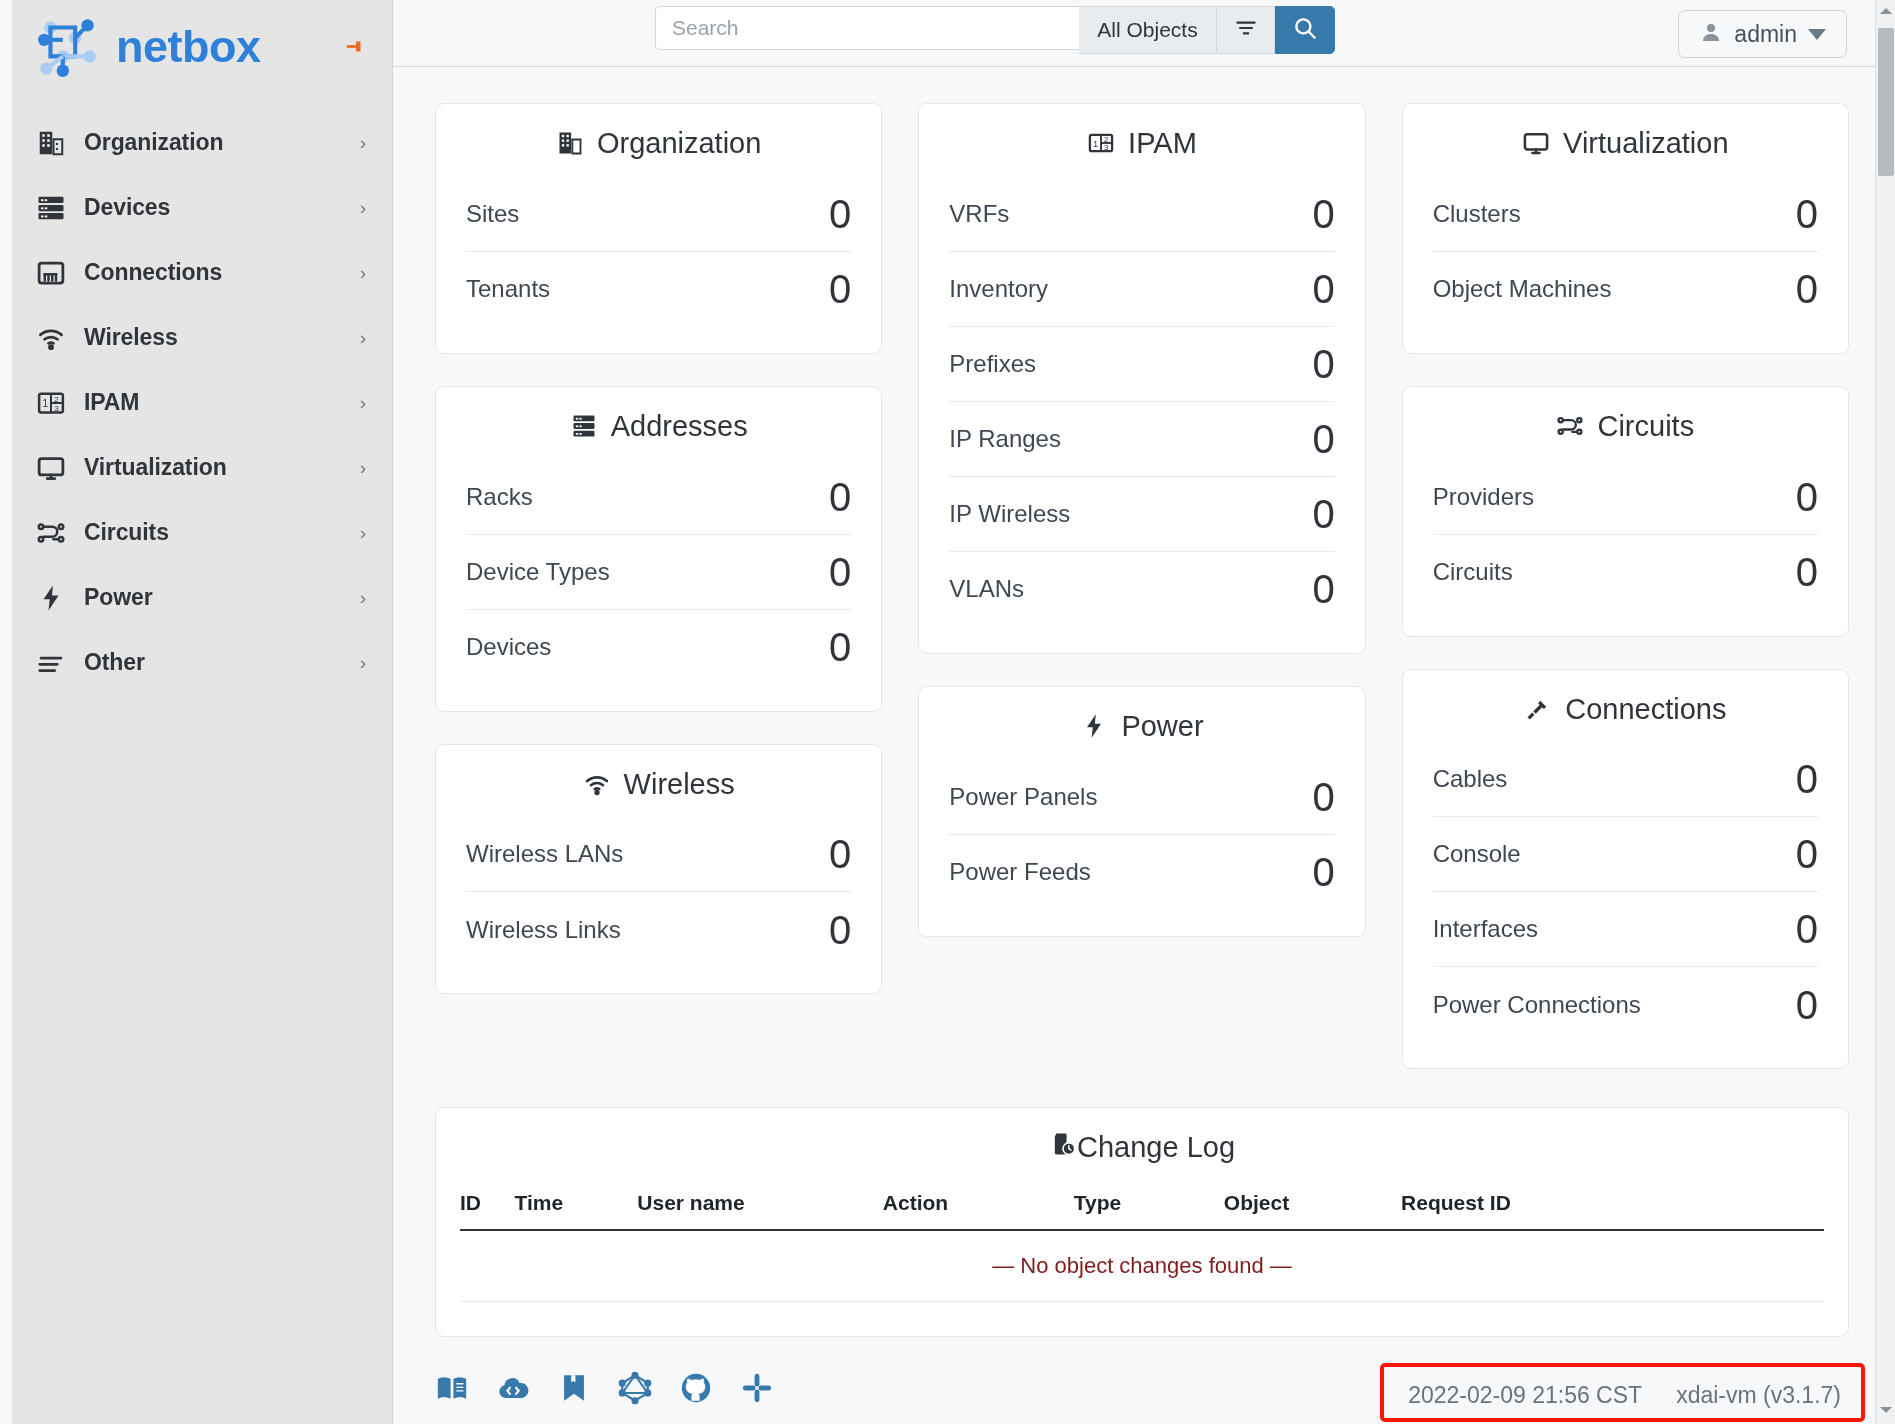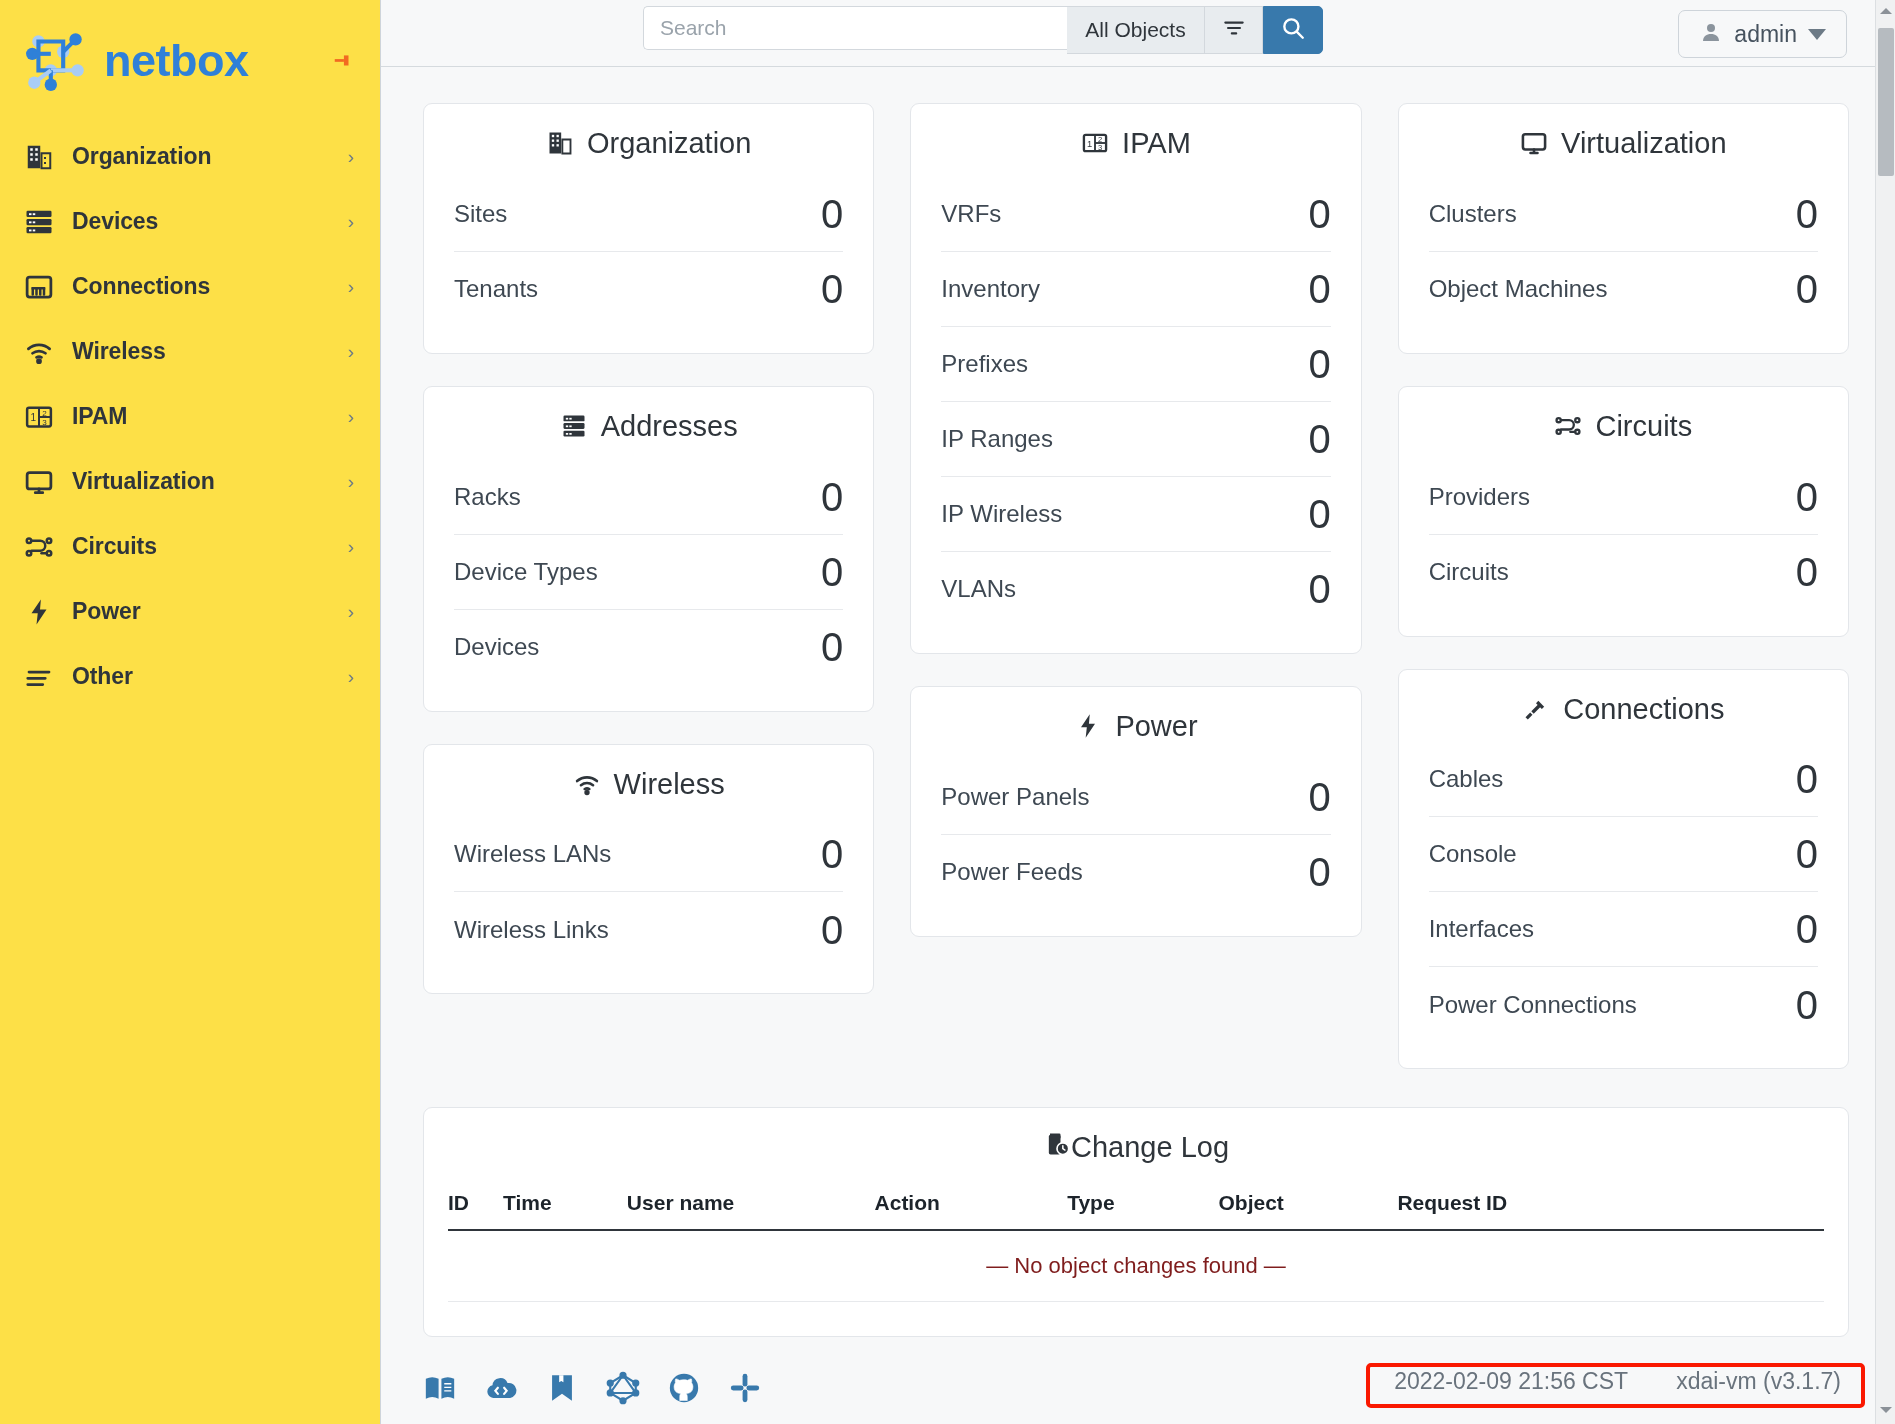--- a/index.html
+++ b/index.html
@@ -7,24 +7,25 @@
     width: 1895px; height: 1424px;
     font-family: "Liberation Sans", sans-serif;
     background: #f7f8f9;
     overflow: hidden;
   }
   .app { display: flex; width: 1895px; height: 1424px; position: relative; }
 
   
   .sidebar {
     width: 381px; height: 1424px;
-    background: #fde047;
+    background: #e5e5e5;
     border-right: 1px solid #ced4da;
     flex: 0 0 381px;
-    padding-top: 14px;
+    padding-top: 0;
+    margin-left: 12px;
   }
   .brand {
     display: flex; align-items: center;
     height: 92px; padding: 0 26px 0 24px;
     gap: 14px;
   }
   .brand-logo { width: 66px; height: 66px; flex: 0 0 66px; }
   .brand-name {
     font-size: 45px; font-weight: 700; color: #2f80d8;
     letter-spacing: -0.5px; line-height: 1;
@@ -156,22 +157,22 @@
   
   .footer {
     height: 72px; flex: 0 0 72px;
     display: flex; align-items: center;
     padding: 0 46px 0 42px; position: relative;
   }
   .footer-icons { display: flex; align-items: center; gap: 27px; }
   .f-ico { width: 34px; height: 34px; color: #3879ac; cursor: pointer; display: block; }
   .footer-right {
     position: absolute; right: 30px; top: 11px;
-    display: flex; align-items: center; gap: 48px;
-    padding: 1px 20px 9px 24px;
+    display: flex; align-items: center; gap: 34px;
+    padding: 15px 20px 9px 24px;
     border: 4px solid #fa1800; border-radius: 5px;
     background: #f7f8f9;
   }
   .footer-text { font-size: 23px; color: #69737d; white-space: nowrap; }
 
   
   .scrollbar {
     position: absolute; right: 0; top: 0; width: 20px; height: 1424px;
     background: #f0f1f2; border-left: 1px solid #dcdfe2;
   }

